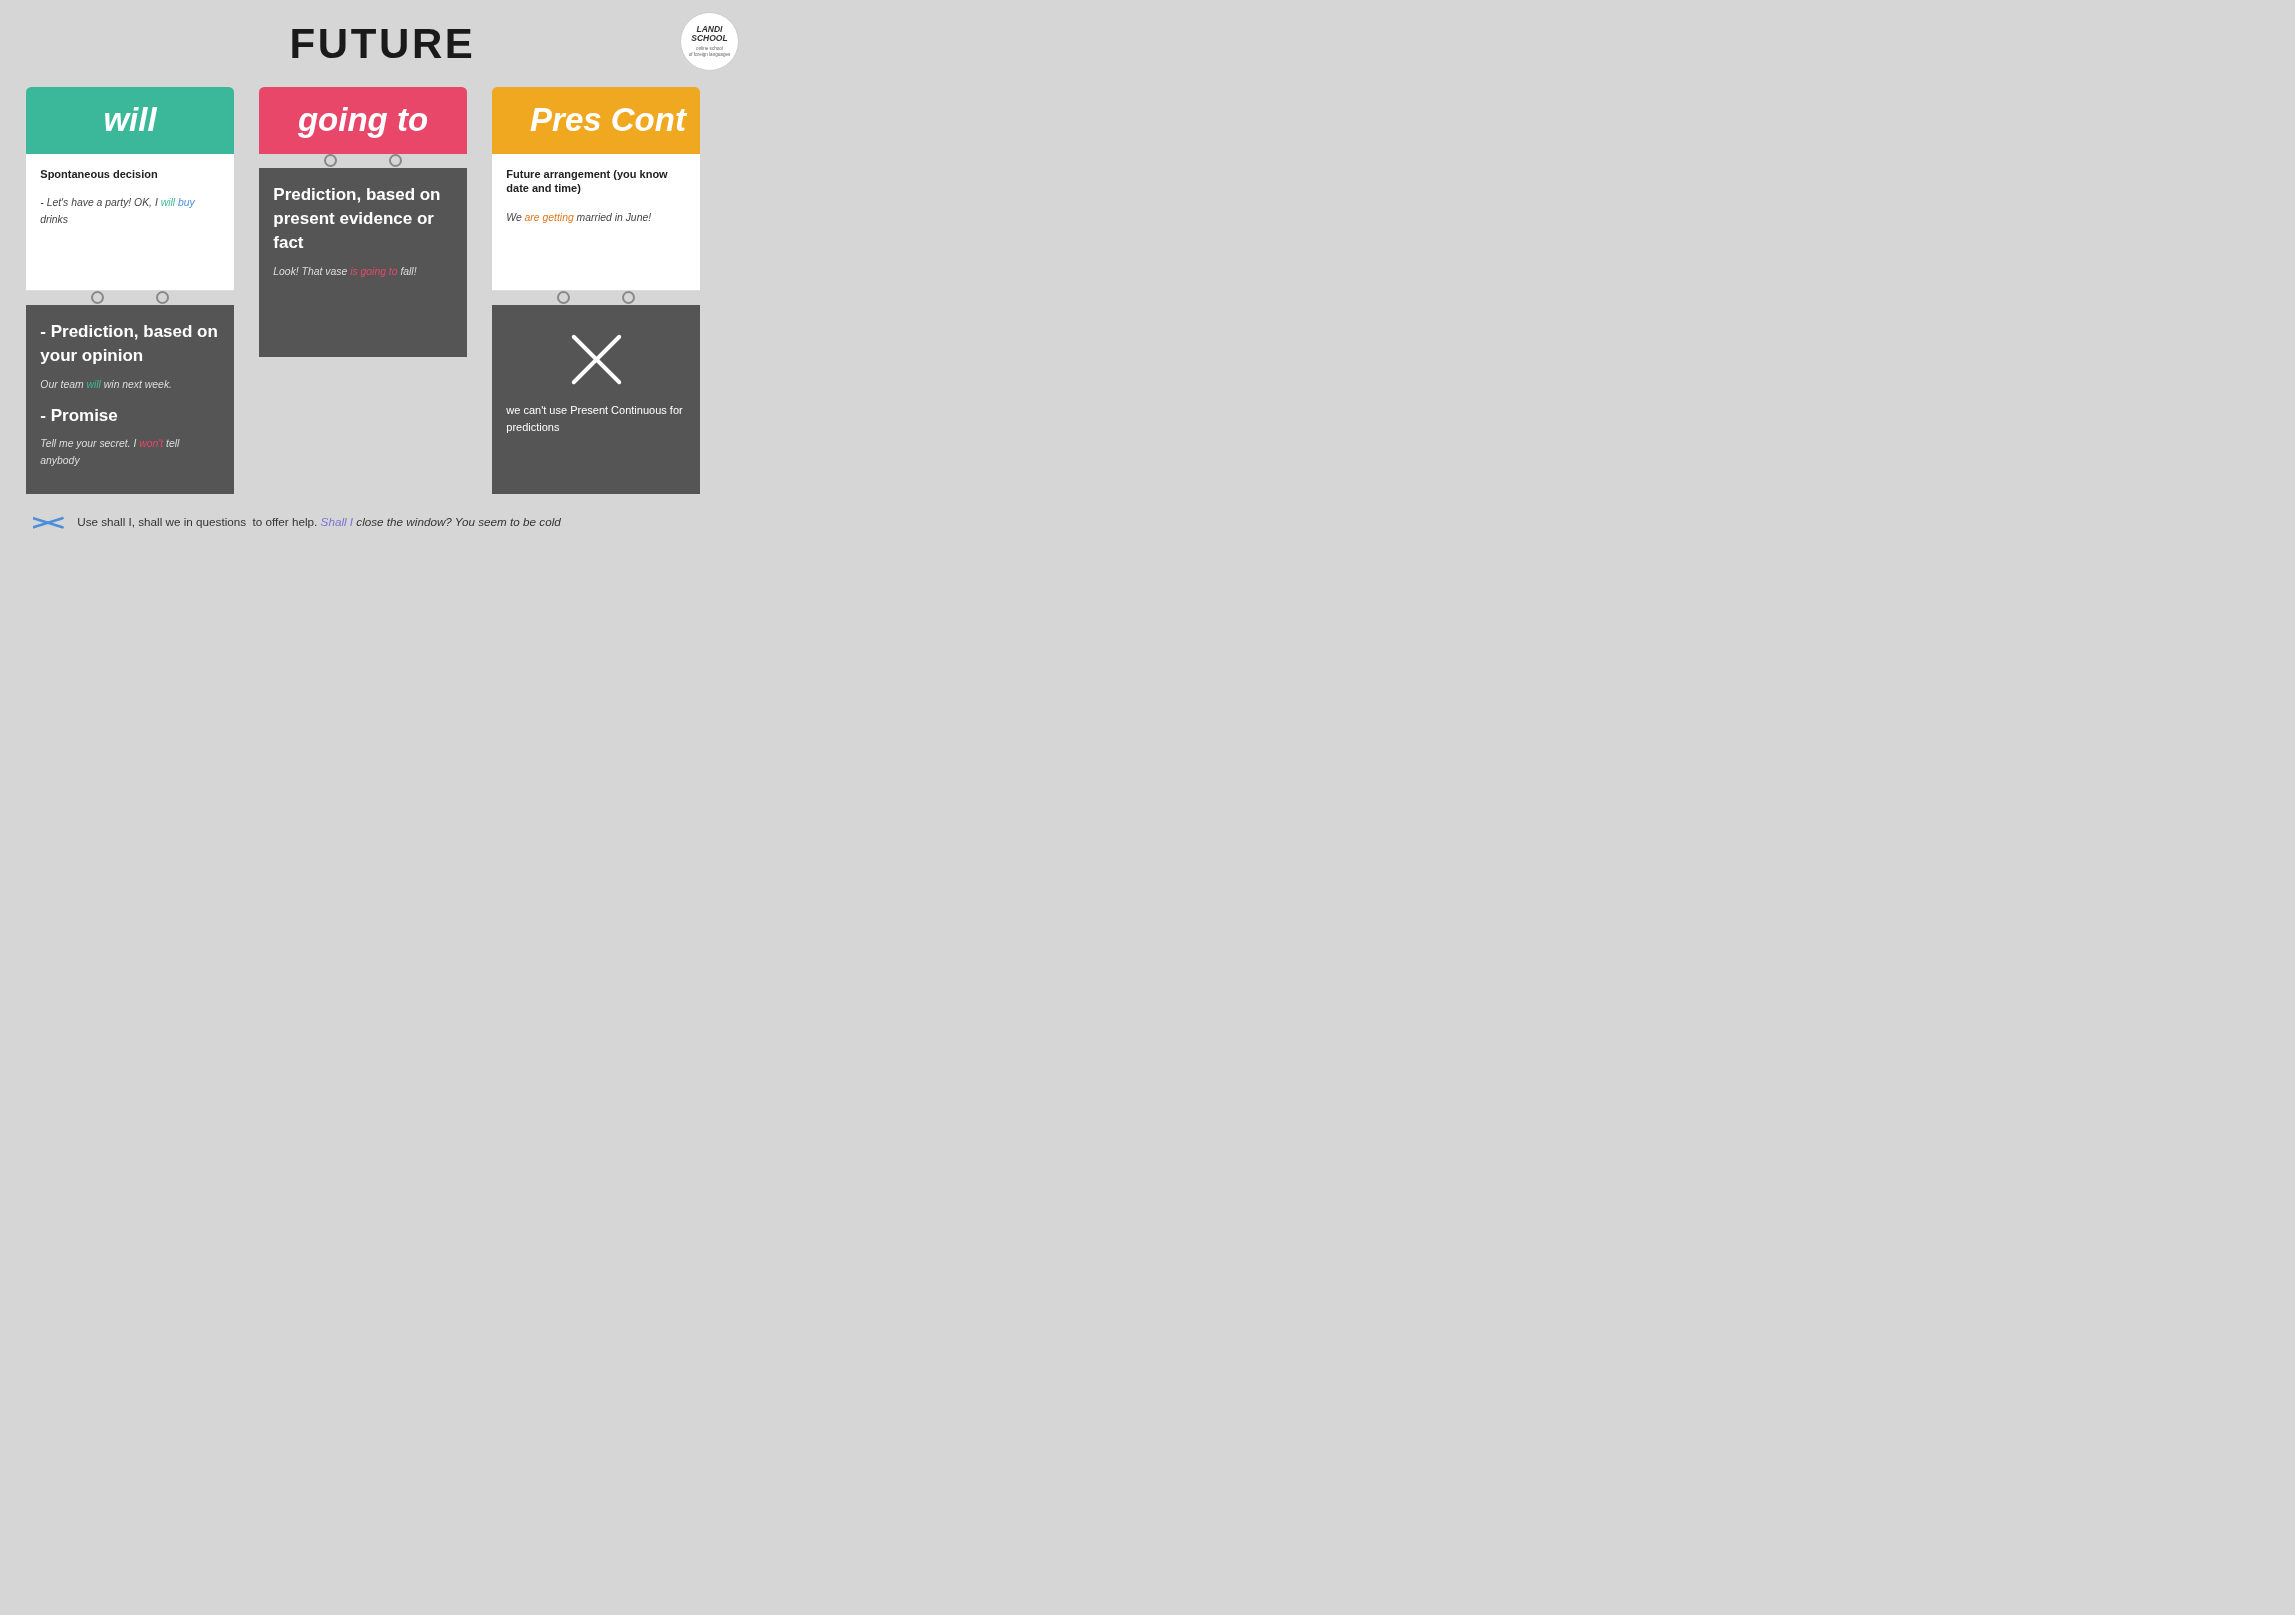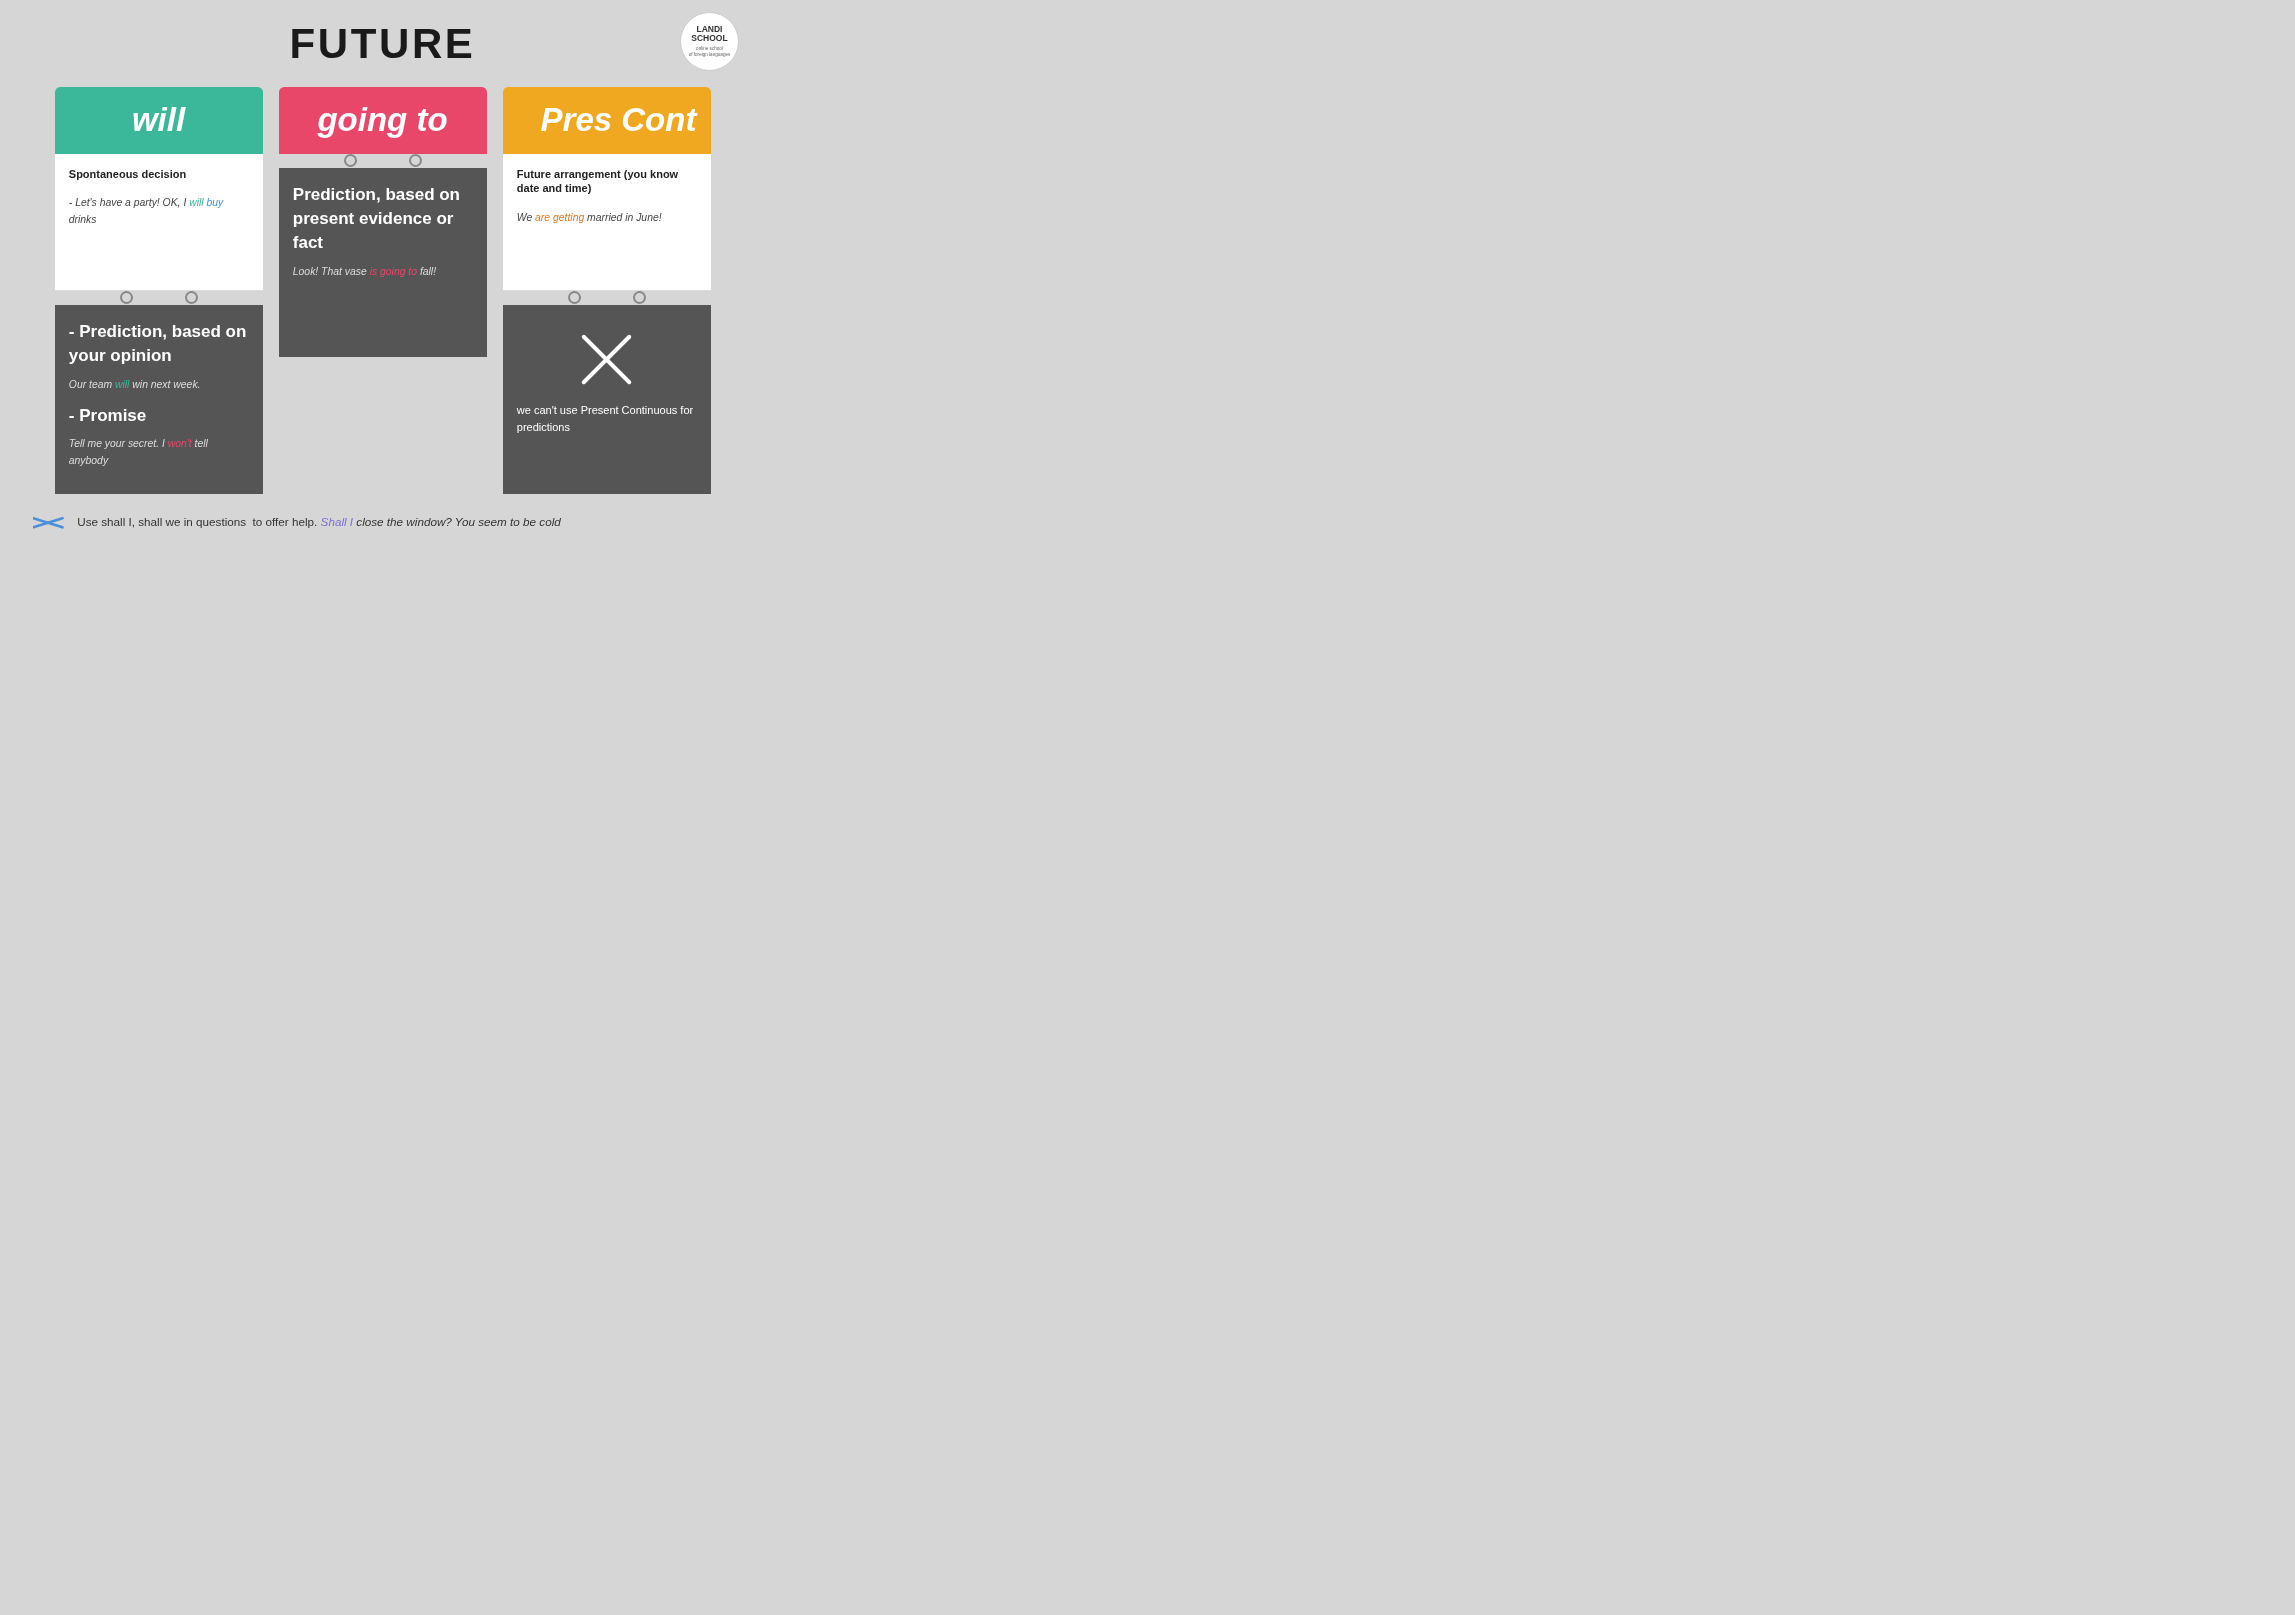--- a/index.html
+++ b/index.html
@@ -37,34 +37,34 @@
       flex-direction: column;
       align-items: center;
       justify-content: center;
       text-align: center;
     }
     .logo-main {
       font-size: 8.5px;
       font-weight: 900;
       color: #333;
       line-height: 1.1;
+      font-style: italic;
     }
     .logo-sub {
       font-size: 4.6px;
       color: #666;
       margin-top: 2px;
       line-height: 1.3;
     }
 
     
     .columns {
       display: flex;
-      gap: 16px;
+      gap: 25px;
       align-items: flex-start;
-      justify-content: center;
     }
 
     .column {
       width: 208px;
       display: flex;
       flex-direction: column;
     }
 
     
     .col-header {

